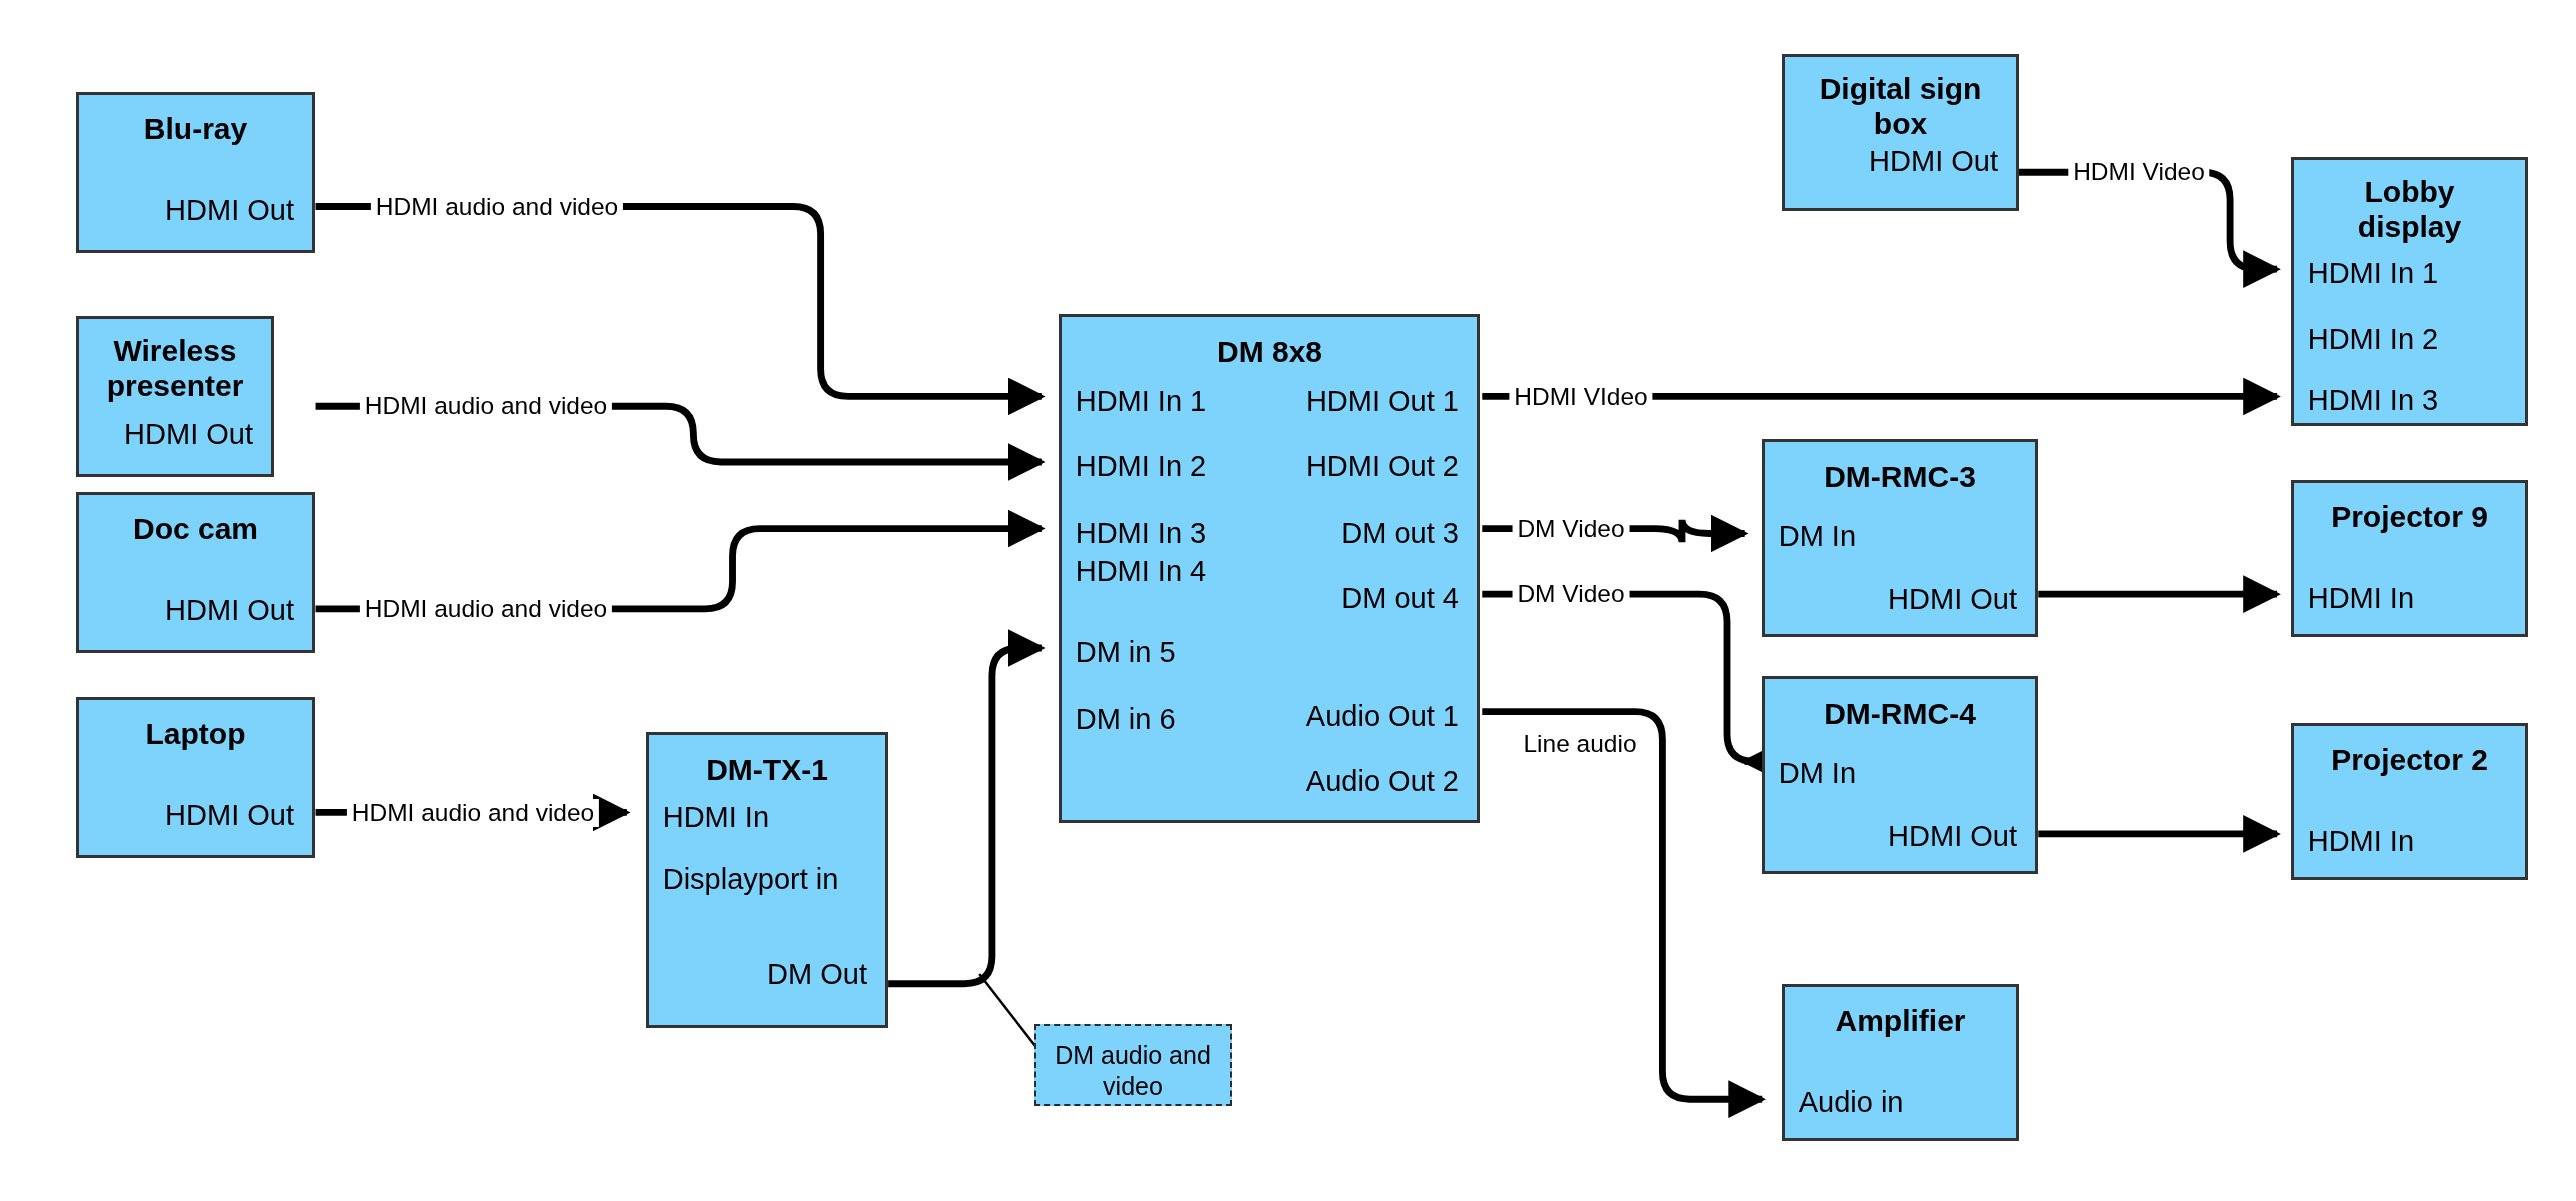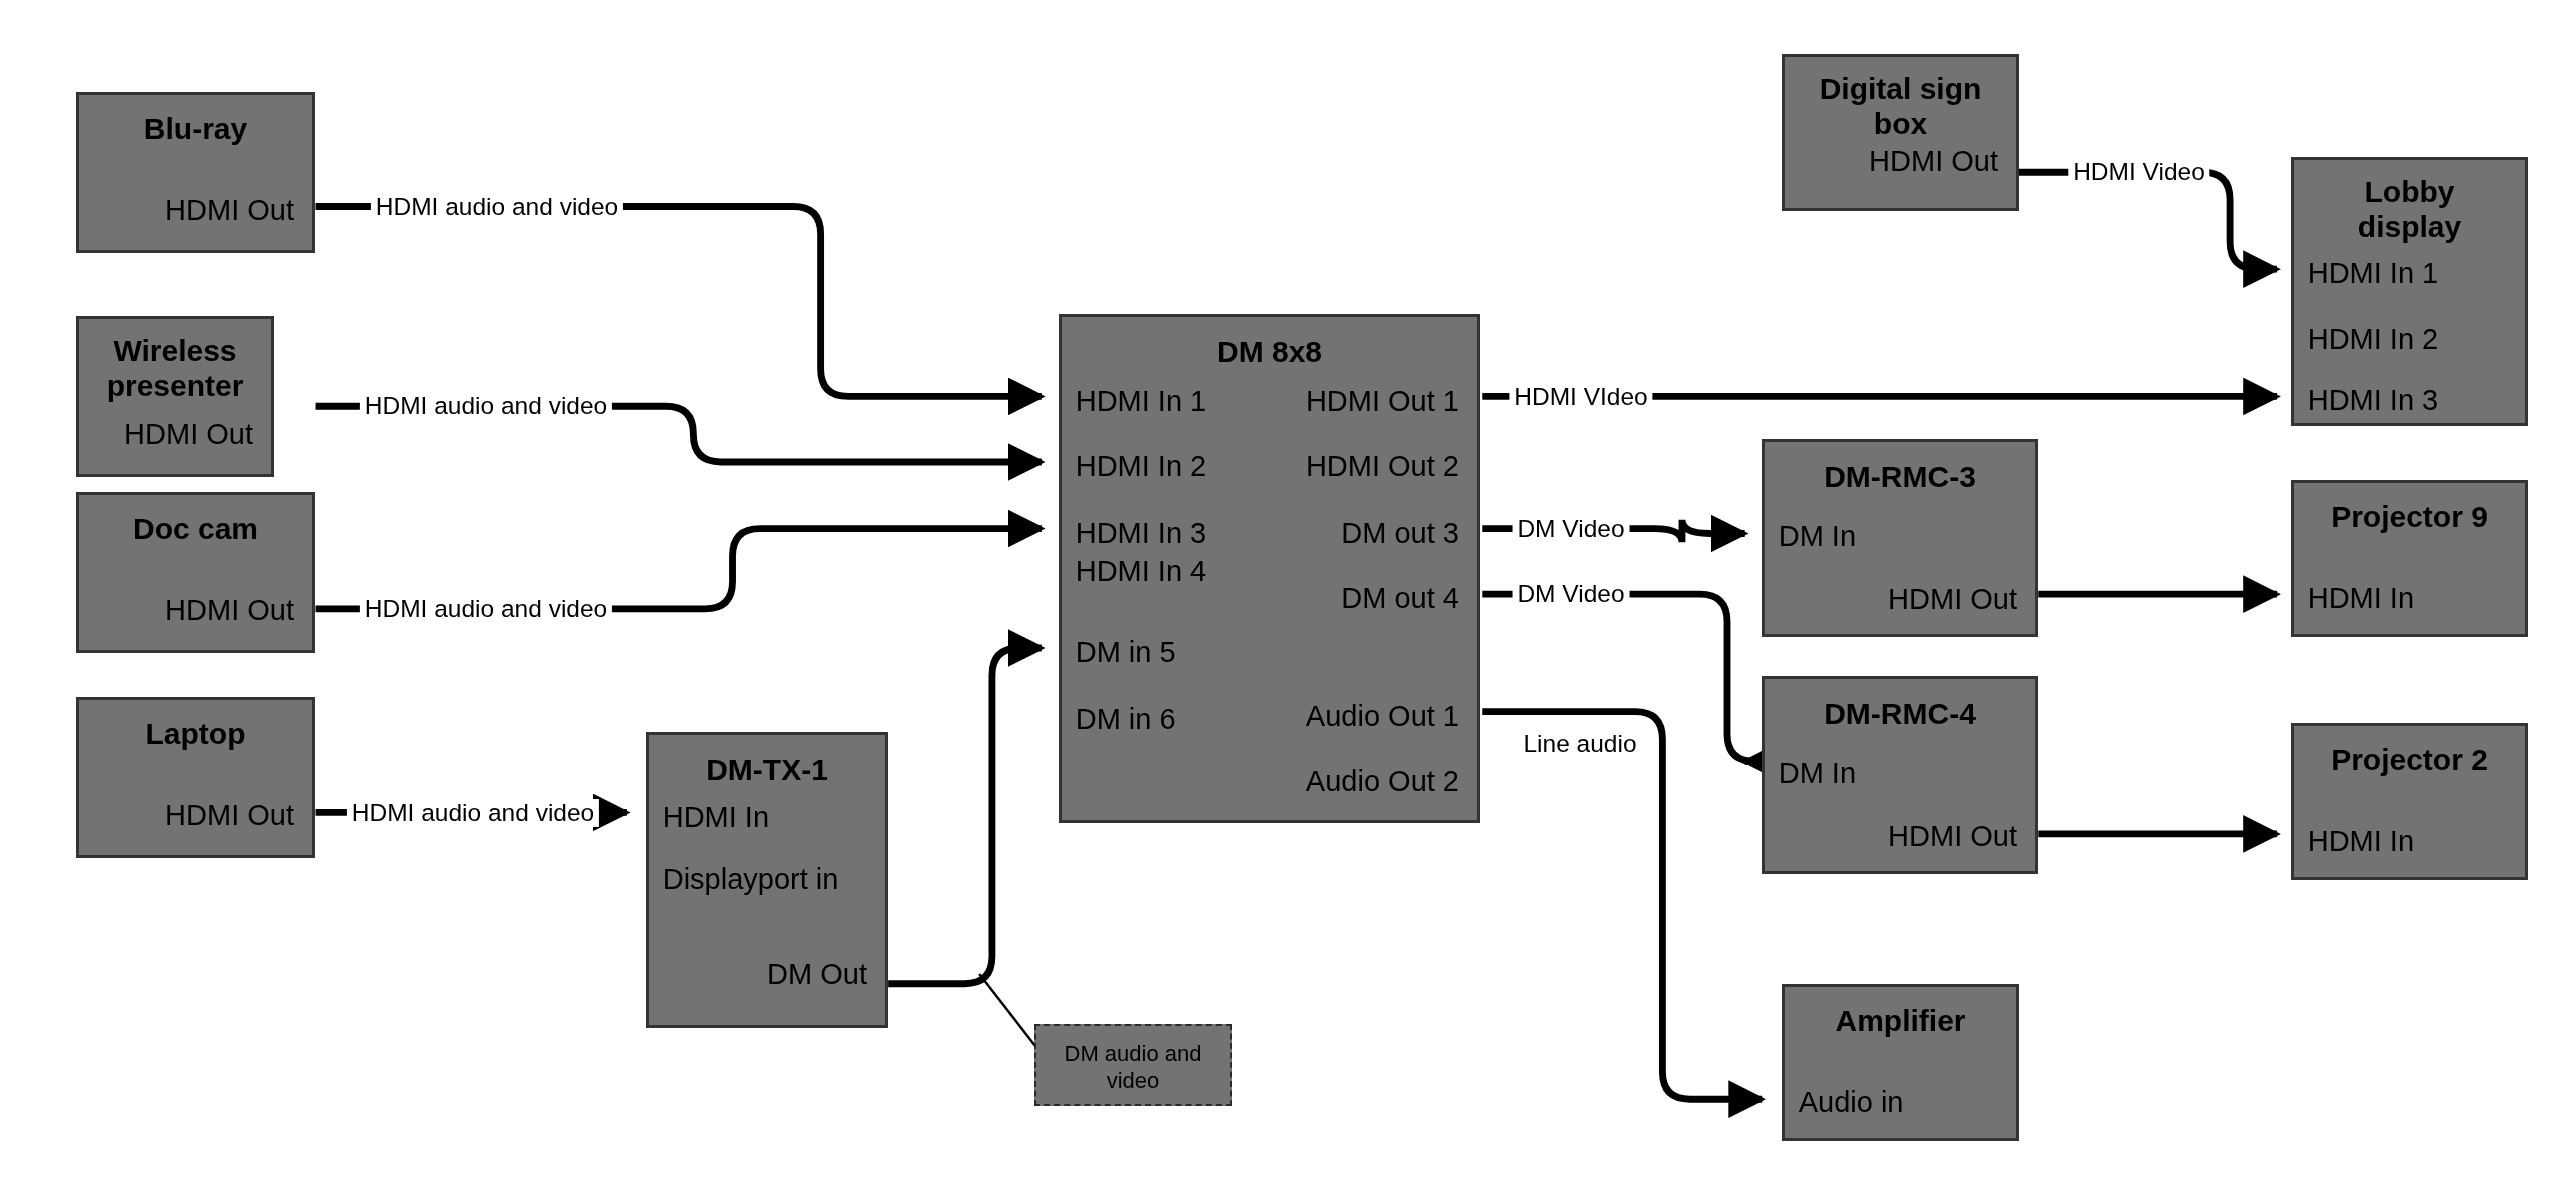--- a/index.html
+++ b/index.html
@@ -19,21 +19,21 @@
     position: absolute;
     left: 0; top: 0;
     width: 2576px;
     height: 1201px;
     pointer-events: none;
   }
   .node {
     position: absolute;
     box-sizing: border-box;
     border: 3.9px solid #333333;
-    background: #737373;
+    background: #7dd3fc;
     z-index: 2;
   }
   .node.dashed {
     border: 2px dashed #2b2b2b;
   }
   .node-title {
     position: absolute;
     left: 0;
     right: 0;
     text-align: center;
@@ -48,21 +48,21 @@
     font-size: 29px;
     color: #000000;
     white-space: nowrap;
   }
   .port.left  { left: 13.7px; text-align: left; }
   .port.right { right: 18px; text-align: center; }
   .dash-text {
     position: absolute;
     left: 0; right: 0; top: 13.7px;
     text-align: center;
-    font-size: 22px;
+    font-size: 25px;
     color: #000000;
     line-height: 1.25;
   }
   .wire-label {
     position: absolute;
     font-size: 24.5px;
     color: #000000;
     background: #ffffff;
     white-space: nowrap;
     padding: 0 4.9px;

